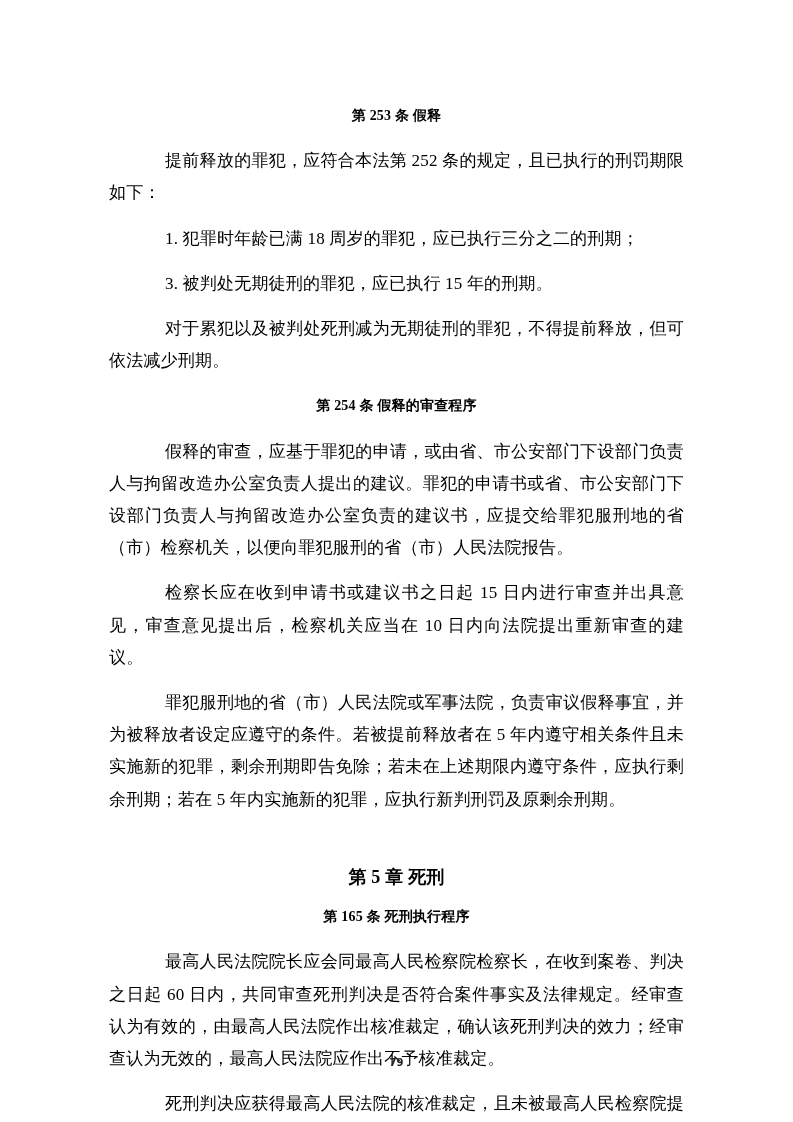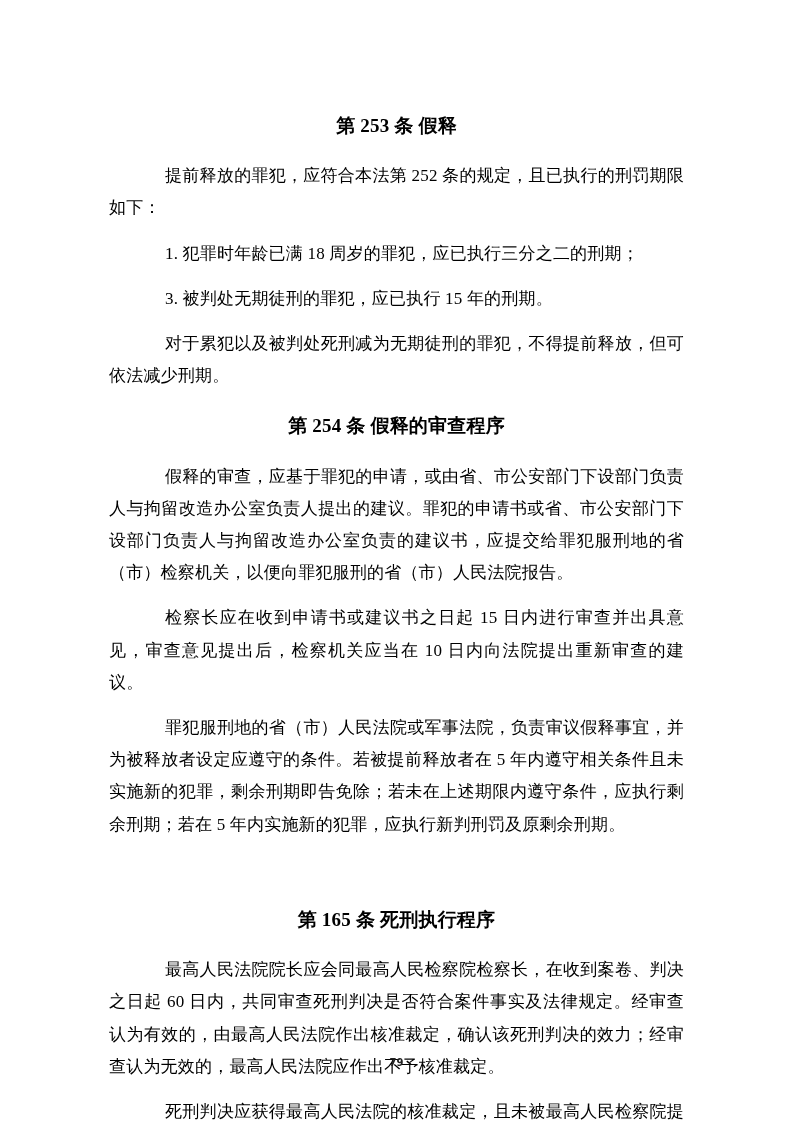--- a/index.html
+++ b/index.html
@@ -25,22 +25,22 @@
   .para {
     margin: 13px;
     font-size: 17px;
     line-height: 32.2px;
     text-align: justify;
     text-indent: 56px;
     letter-spacing: 0.2px;
     word-break: break-all;
   }
   .heading-article {
-    margin: 18px;
-    font-size: 19px;
+    margin: 8px;
+    font-size: 14px;
     line-height: 32.2px;
     font-weight: bold;
     text-align: center;
     letter-spacing: 0.2px;
   }
   .heading-chapter {
     margin: 0;
     font-size: 18px;
     line-height: 32.2px;
     font-weight: bold;
@@ -75,20 +75,21 @@
     <p class="para">3. 被判处无期徒刑的罪犯，应已执行 15 年的刑期。</p>
     <p class="para">对于累犯以及被判处死刑减为无期徒刑的罪犯，不得提前释放，但可依法减少刑期。</p>
 
     <h2 class="heading-article">第 254 条 假释的审查程序</h2>
     <p class="para">假释的审查，应基于罪犯的申请，或由省、市公安部门下设部门负责人与拘留改造办公室负责人提出的建议。罪犯的申请书或省、市公安部门下设部门负责人与拘留改造办公室负责的建议书，应提交给罪犯服刑地的省（市）检察机关，以便向罪犯服刑的省（市）人民法院报告。</p>
     <p class="para">检察长应在收到申请书或建议书之日起 15 日内进行审查并出具意见，审查意见提出后，检察机关应当在 10 日内向法院提出重新审查的建议。</p>
     <p class="para">罪犯服刑地的省（市）人民法院或军事法院，负责审议假释事宜，并为被释放者设定应遵守的条件。若被提前释放者在 5 年内遵守相关条件且未实施新的犯罪，剩余刑期即告免除；若未在上述期限内遵守条件，应执行剩余刑期；若在 5 年内实施新的犯罪，应执行新判刑罚及原剩余刑期。</p>
 
     <div class="blank-line"></div>
 
+    <h1 class="heading-chapter">第 5 章 死刑</h1>
     <h2 class="heading-article">第 165 条 死刑执行程序</h2>
     <p class="para">最高人民法院院长应会同最高人民检察院检察长，在收到案卷、判决之日起 60 日内，共同审查死刑判决是否符合案件事实及法律规定。经审查认为有效的，由最高人民法院作出核准裁定，确认该死刑判决的效力；经审查认为无效的，最高人民法院应作出不予核准裁定。</p>
     <p class="para">死刑判决应获得最高人民法院的核准裁定，且未被最高人民检察院提出抗诉、未获得国家主席赦免的，方可执行。</p>
 
   </div>
 
   <div class="page-number">79</div>
 </div>
 
 </body></html>

